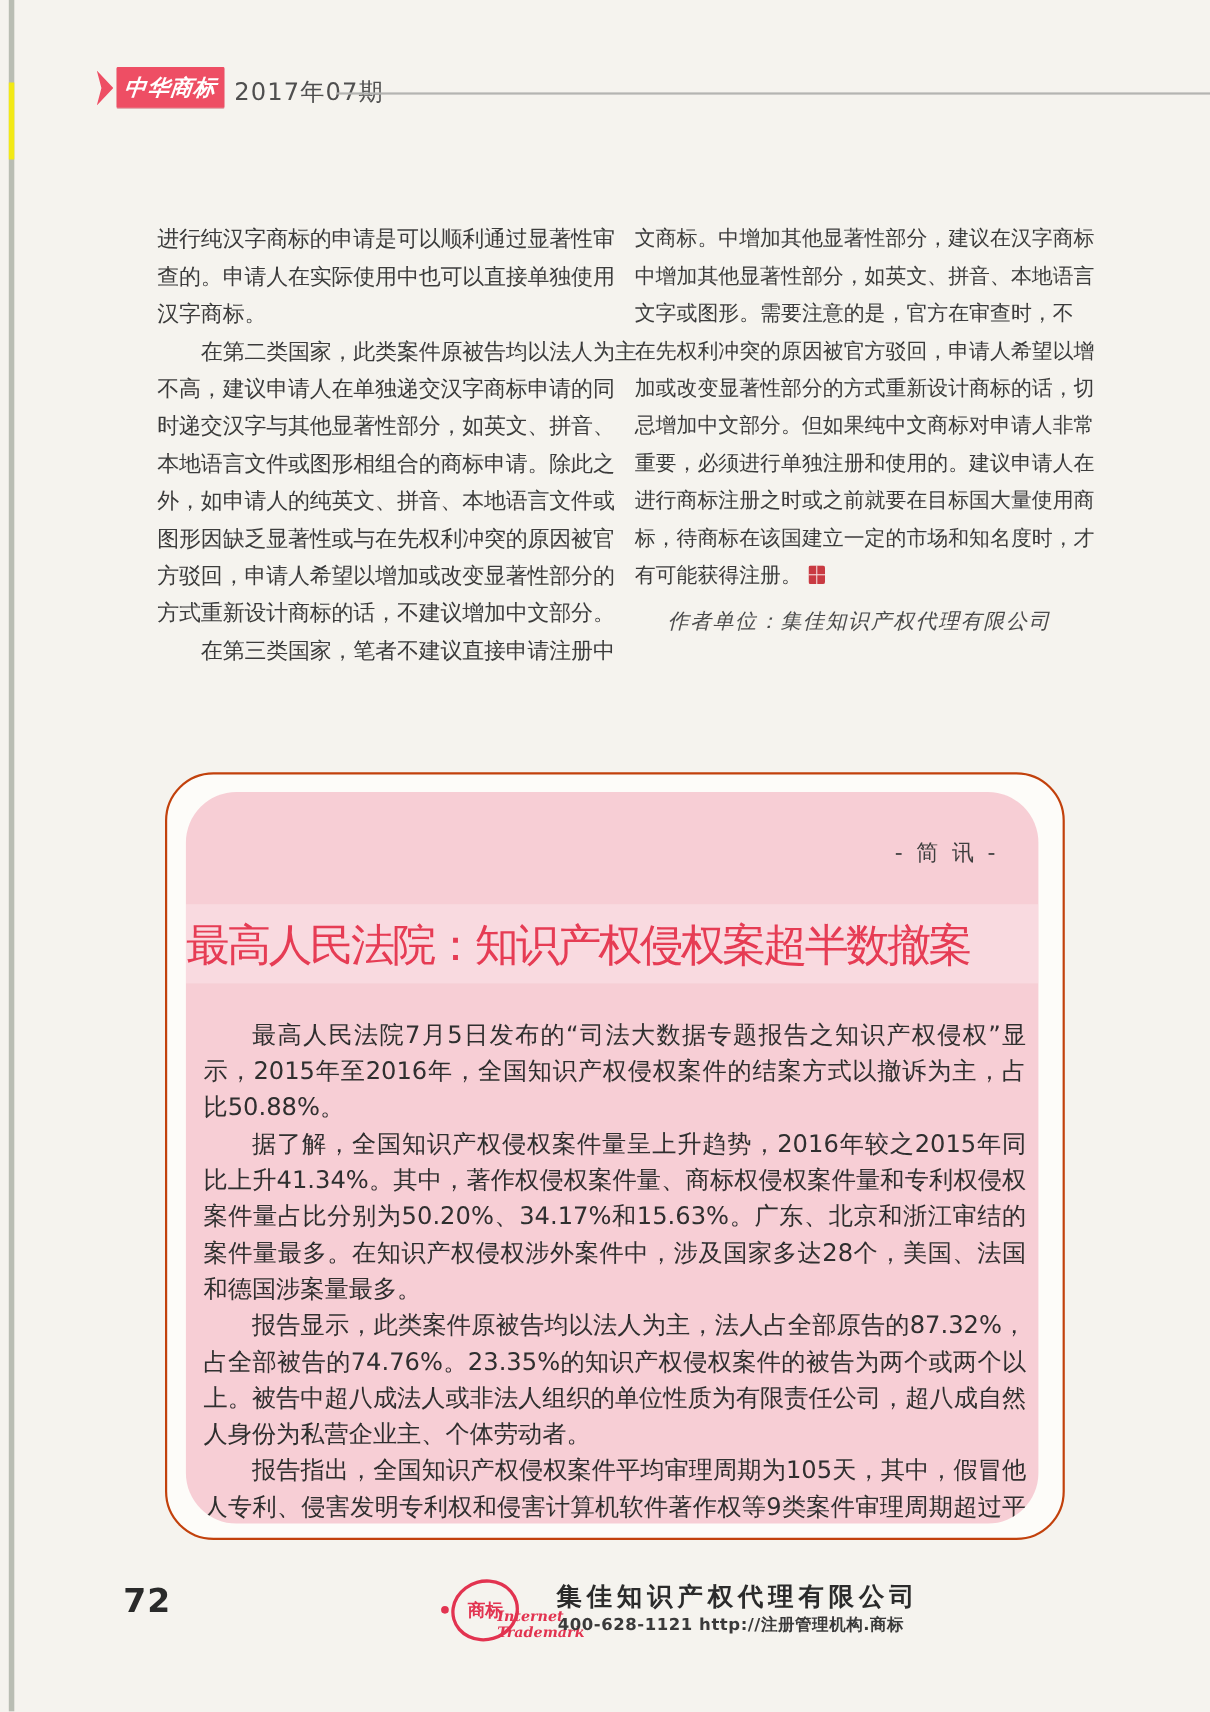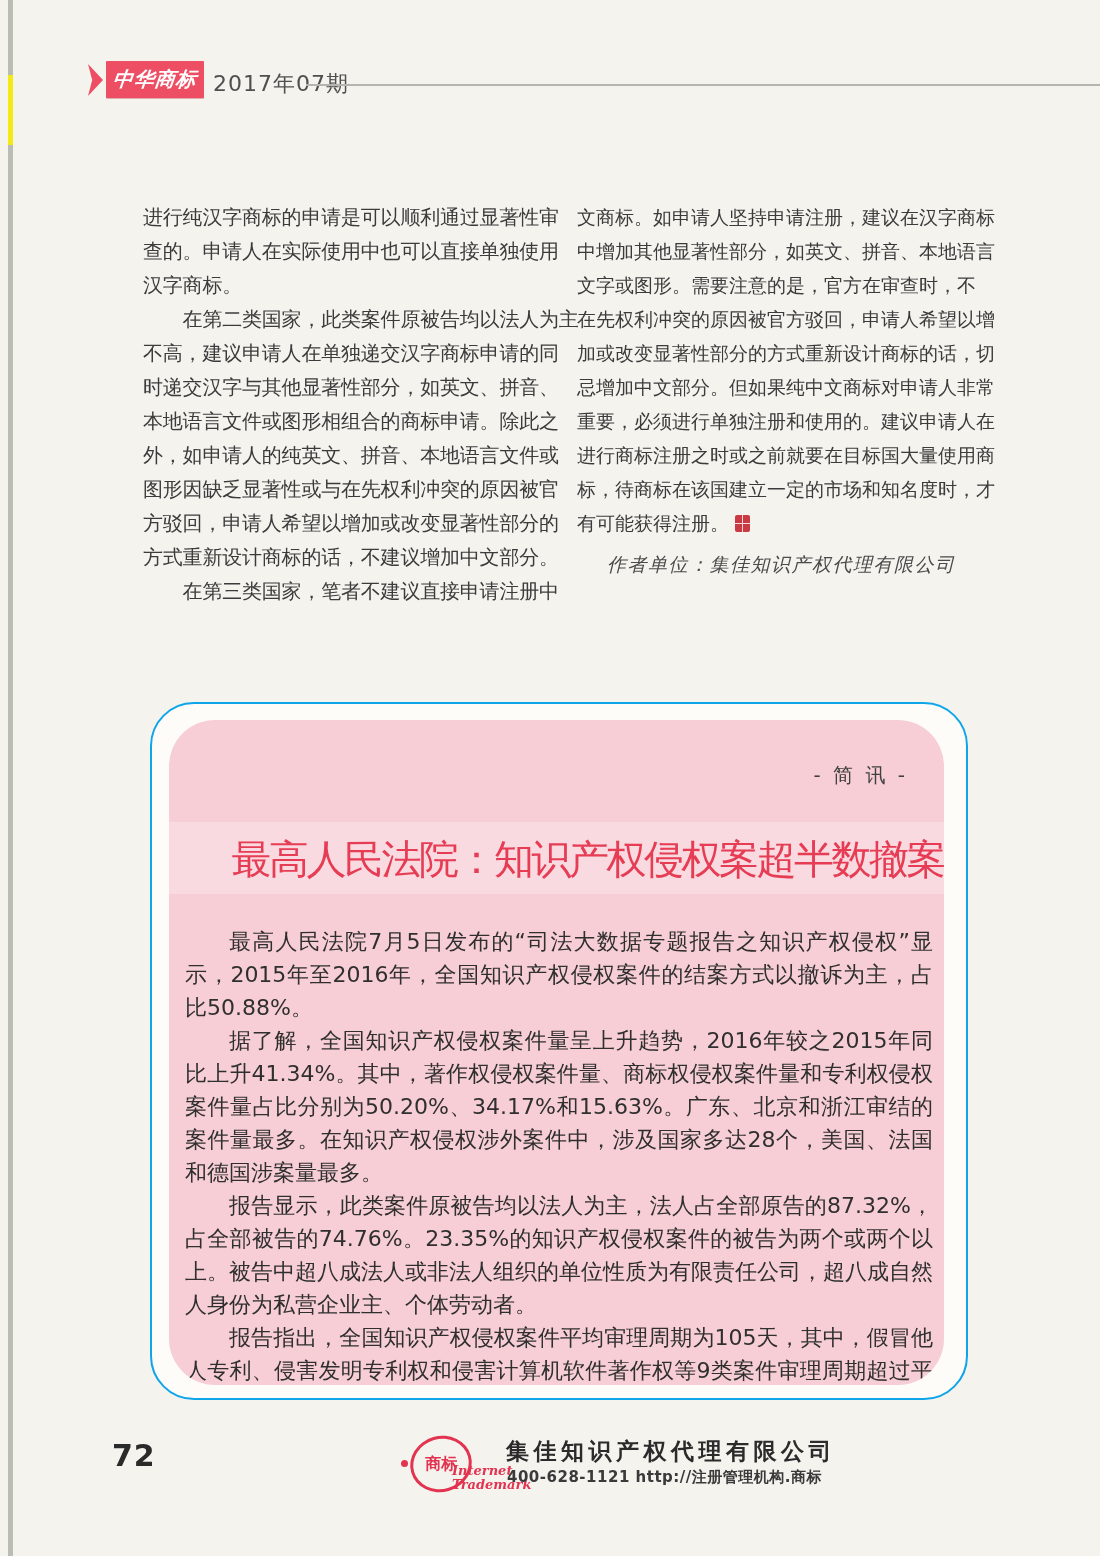--- a/index.html
+++ b/index.html
@@ -47,32 +47,32 @@
   }
   .author-line{
     margin-top:12px;padding-left:30px;
     font-family:"DejaVu Serif",serif;font-style:italic;
     font-size:19px;color:#4a4a4a;letter-spacing:1.5px;white-space:nowrap;
   }
 
   
   .news-outer{
     position:absolute;left:150px;top:702px;width:814px;height:694px;
-    background:#fdfcf9;border:2px solid #0ea5e9;border-radius:44px;
+    background:#fdfcf9;border:2px solid #c2410c;border-radius:44px;
   }
   .news-inner{
     position:absolute;left:17px;top:16px;right:22px;bottom:13px;
     background:#f7ced5;border-radius:46px;overflow:hidden;
   }
   .title-band{position:absolute;left:0;top:102px;width:100%;height:72px;background:rgba(255,255,255,0.26);}
   .news-tag{
     position:absolute;top:42px;right:36px;font-size:20px;color:#3f3f3f;letter-spacing:3px;white-space:nowrap;
   }
   .news-title{
-    position:absolute;top:112px;left:0;width:100%;text-align:right;
+    position:absolute;top:112px;left:0;width:100%;text-align:left;
     font-size:40px;letter-spacing:-2.5px;color:#e63c54;font-weight:normal;white-space:nowrap;
   }
   .news-body{
     position:absolute;top:205px;left:16px;width:748px;
     font-size:22px;line-height:33px;color:#2f2f2f;text-align:justify;
   }
   .news-body p{margin:0;text-indent:2em;}
 
   
   .page-number{position:absolute;left:112px;top:1438px;font-size:30px;font-weight:600;color:#2a2a2a;letter-spacing:1px;}
@@ -125,21 +125,21 @@
     <div class="tline">外，如申请人的纯英文、拼音、本地语言文件或</div>
     <div class="tline">图形因缺乏显著性或与在先权利冲突的原因被官</div>
     <div class="tline">方驳回，申请人希望以增加或改变显著性部分的</div>
     <div class="tline">方式重新设计商标的话，不建议增加中文部分。</div>
     <div class="tline">　　在第三类国家，笔者不建议直接申请注册中</div>
   </div>
 
 <div class="col col-right">
   <div>
 
-  <div class="tline">文商标。如申请人坚持申请注册，建议在汉字商标</div>
+  <div class="tline">文商标。中增加其他显著性部分，建议在汉字商标</div>
       <div class="tline">中增加其他显著性部分，如英文、拼音、本地语言</div>
       <div class="tline">文字或图形。需要注意的是，官方在审查时，不</div>
       <div class="tline">在先权利冲突的原因被官方驳回，申请人希望以增</div>
       <div class="tline">加或改变显著性部分的方式重新设计商标的话，切</div>
       <div class="tline">忌增加中文部分。但如果纯中文商标对申请人非常</div>
       <div class="tline">重要，必须进行单独注册和使用的。建议申请人在</div>
       <div class="tline">进行商标注册之时或之前就要在目标国大量使用商</div>
       <div class="tline">标，待商标在该国建立一定的市场和知名度时，才</div>
     </div>
   <div class="tline">

